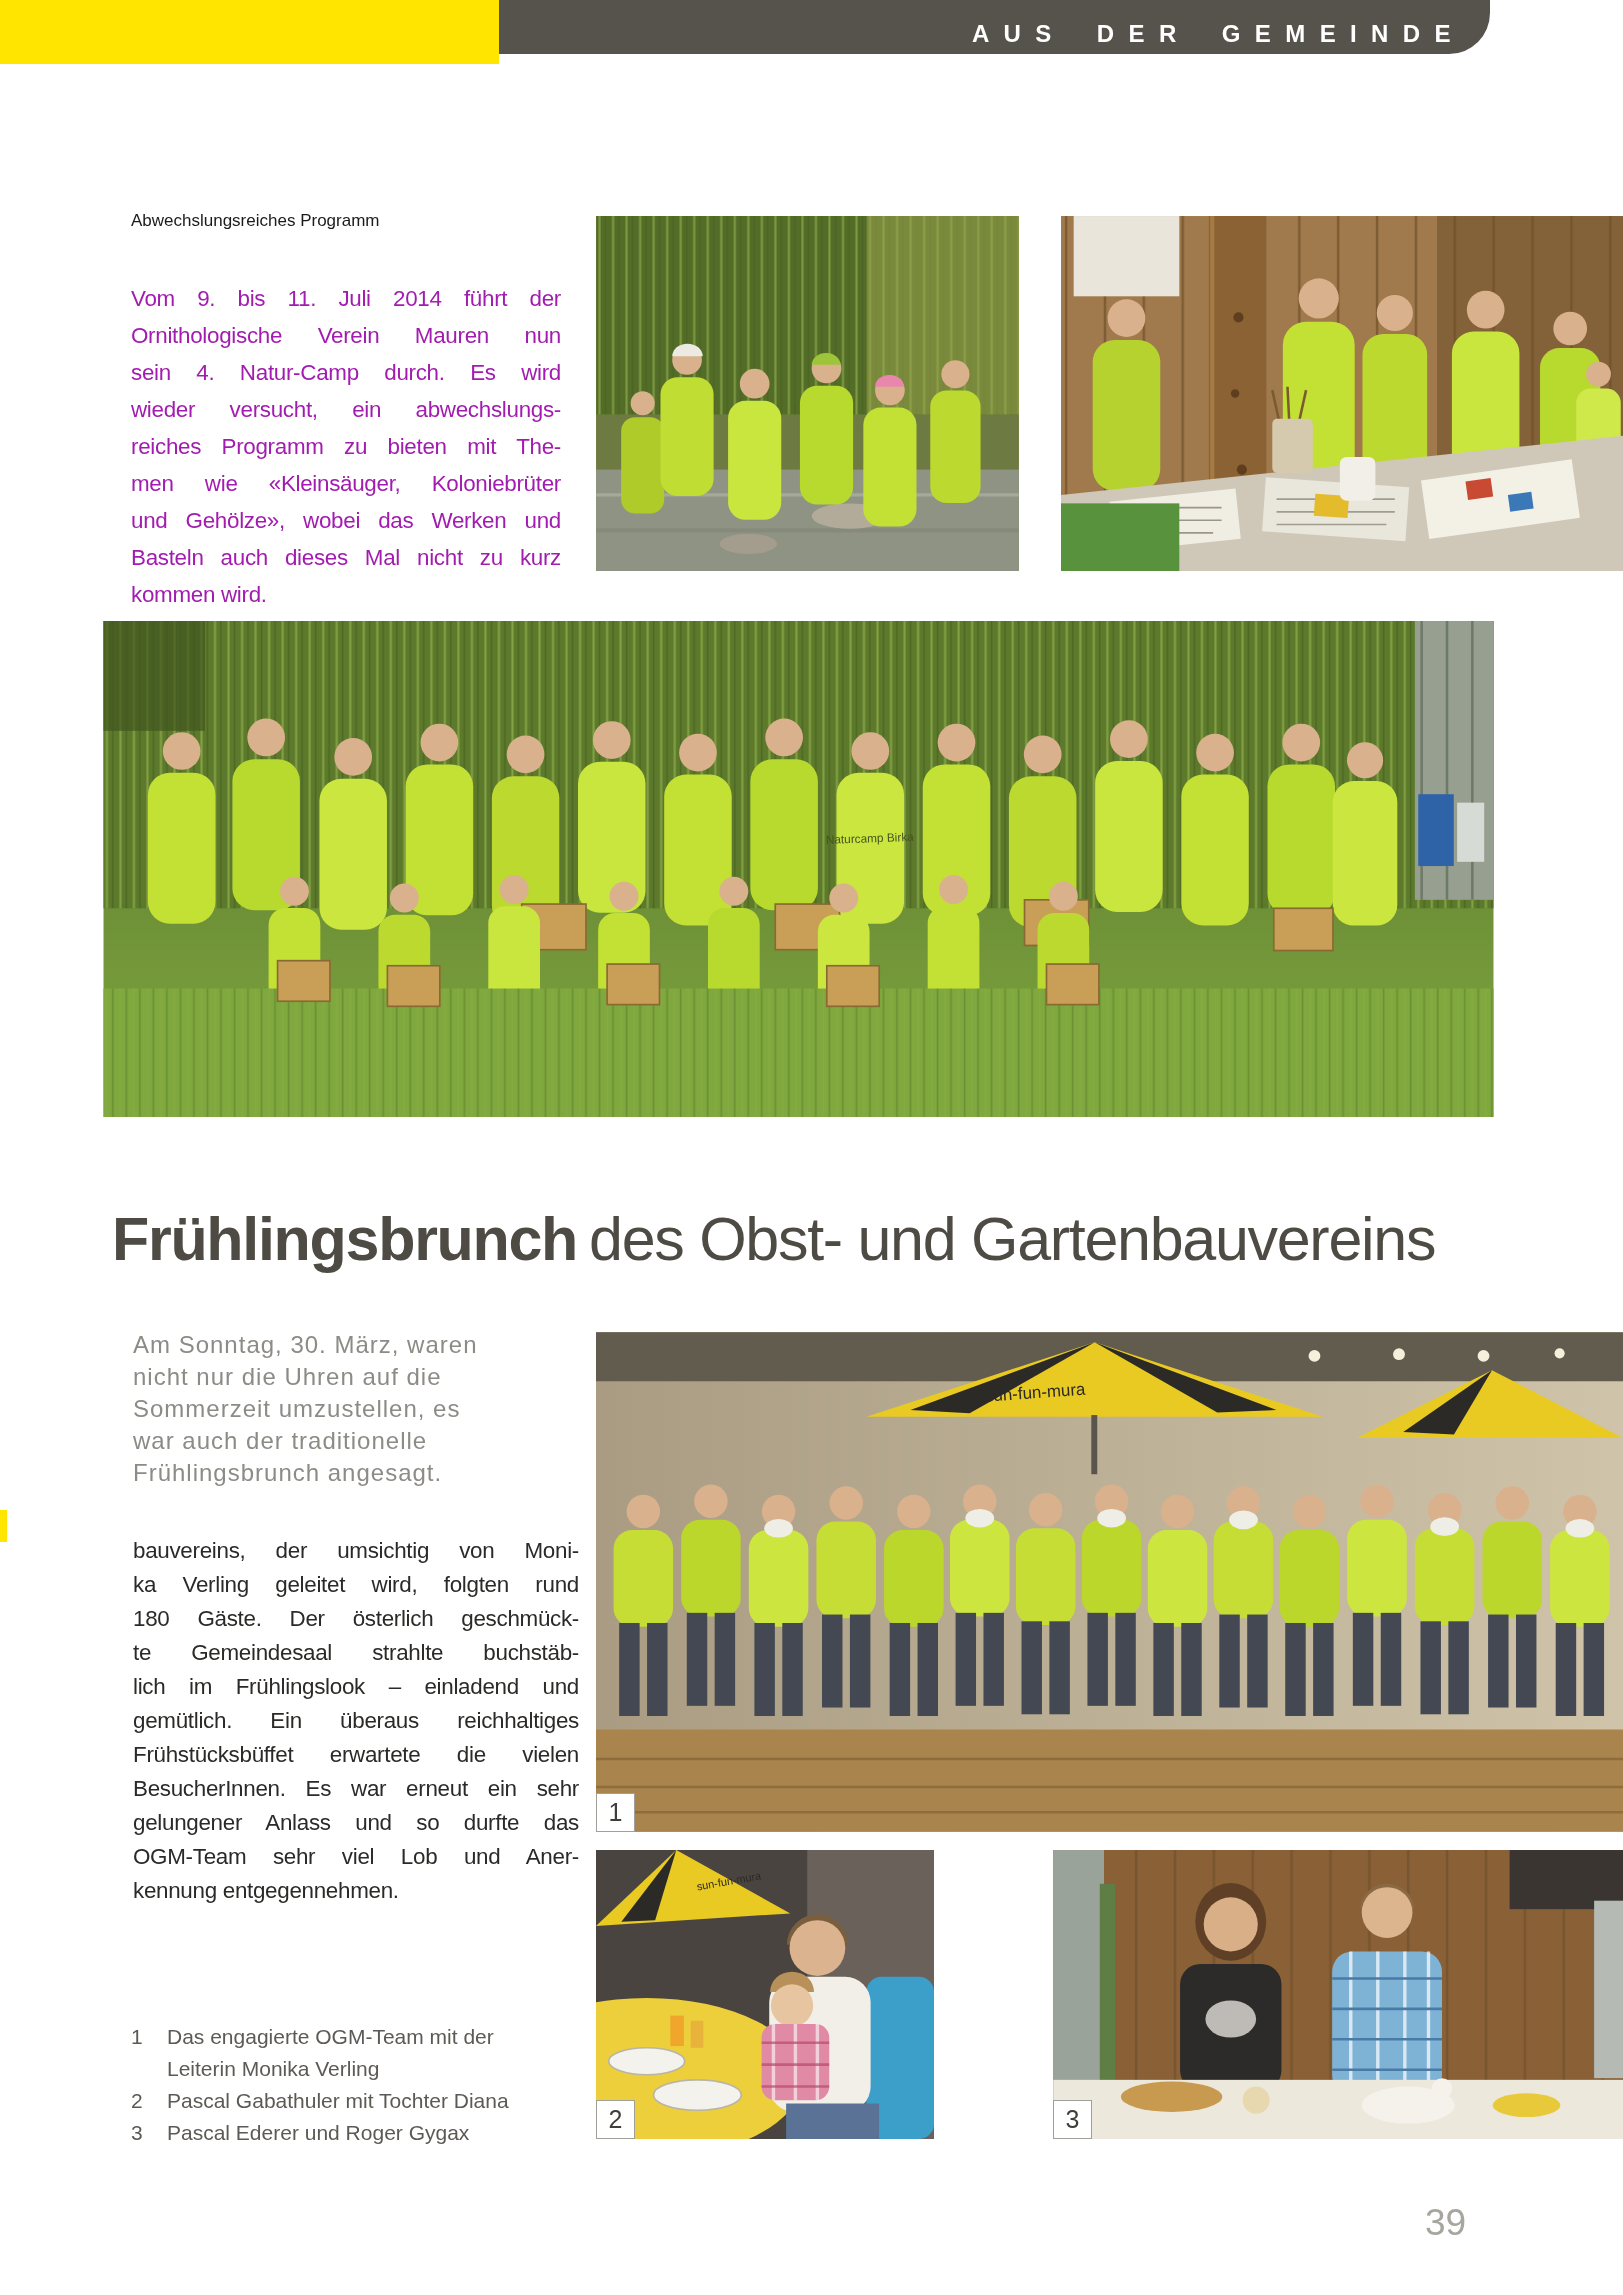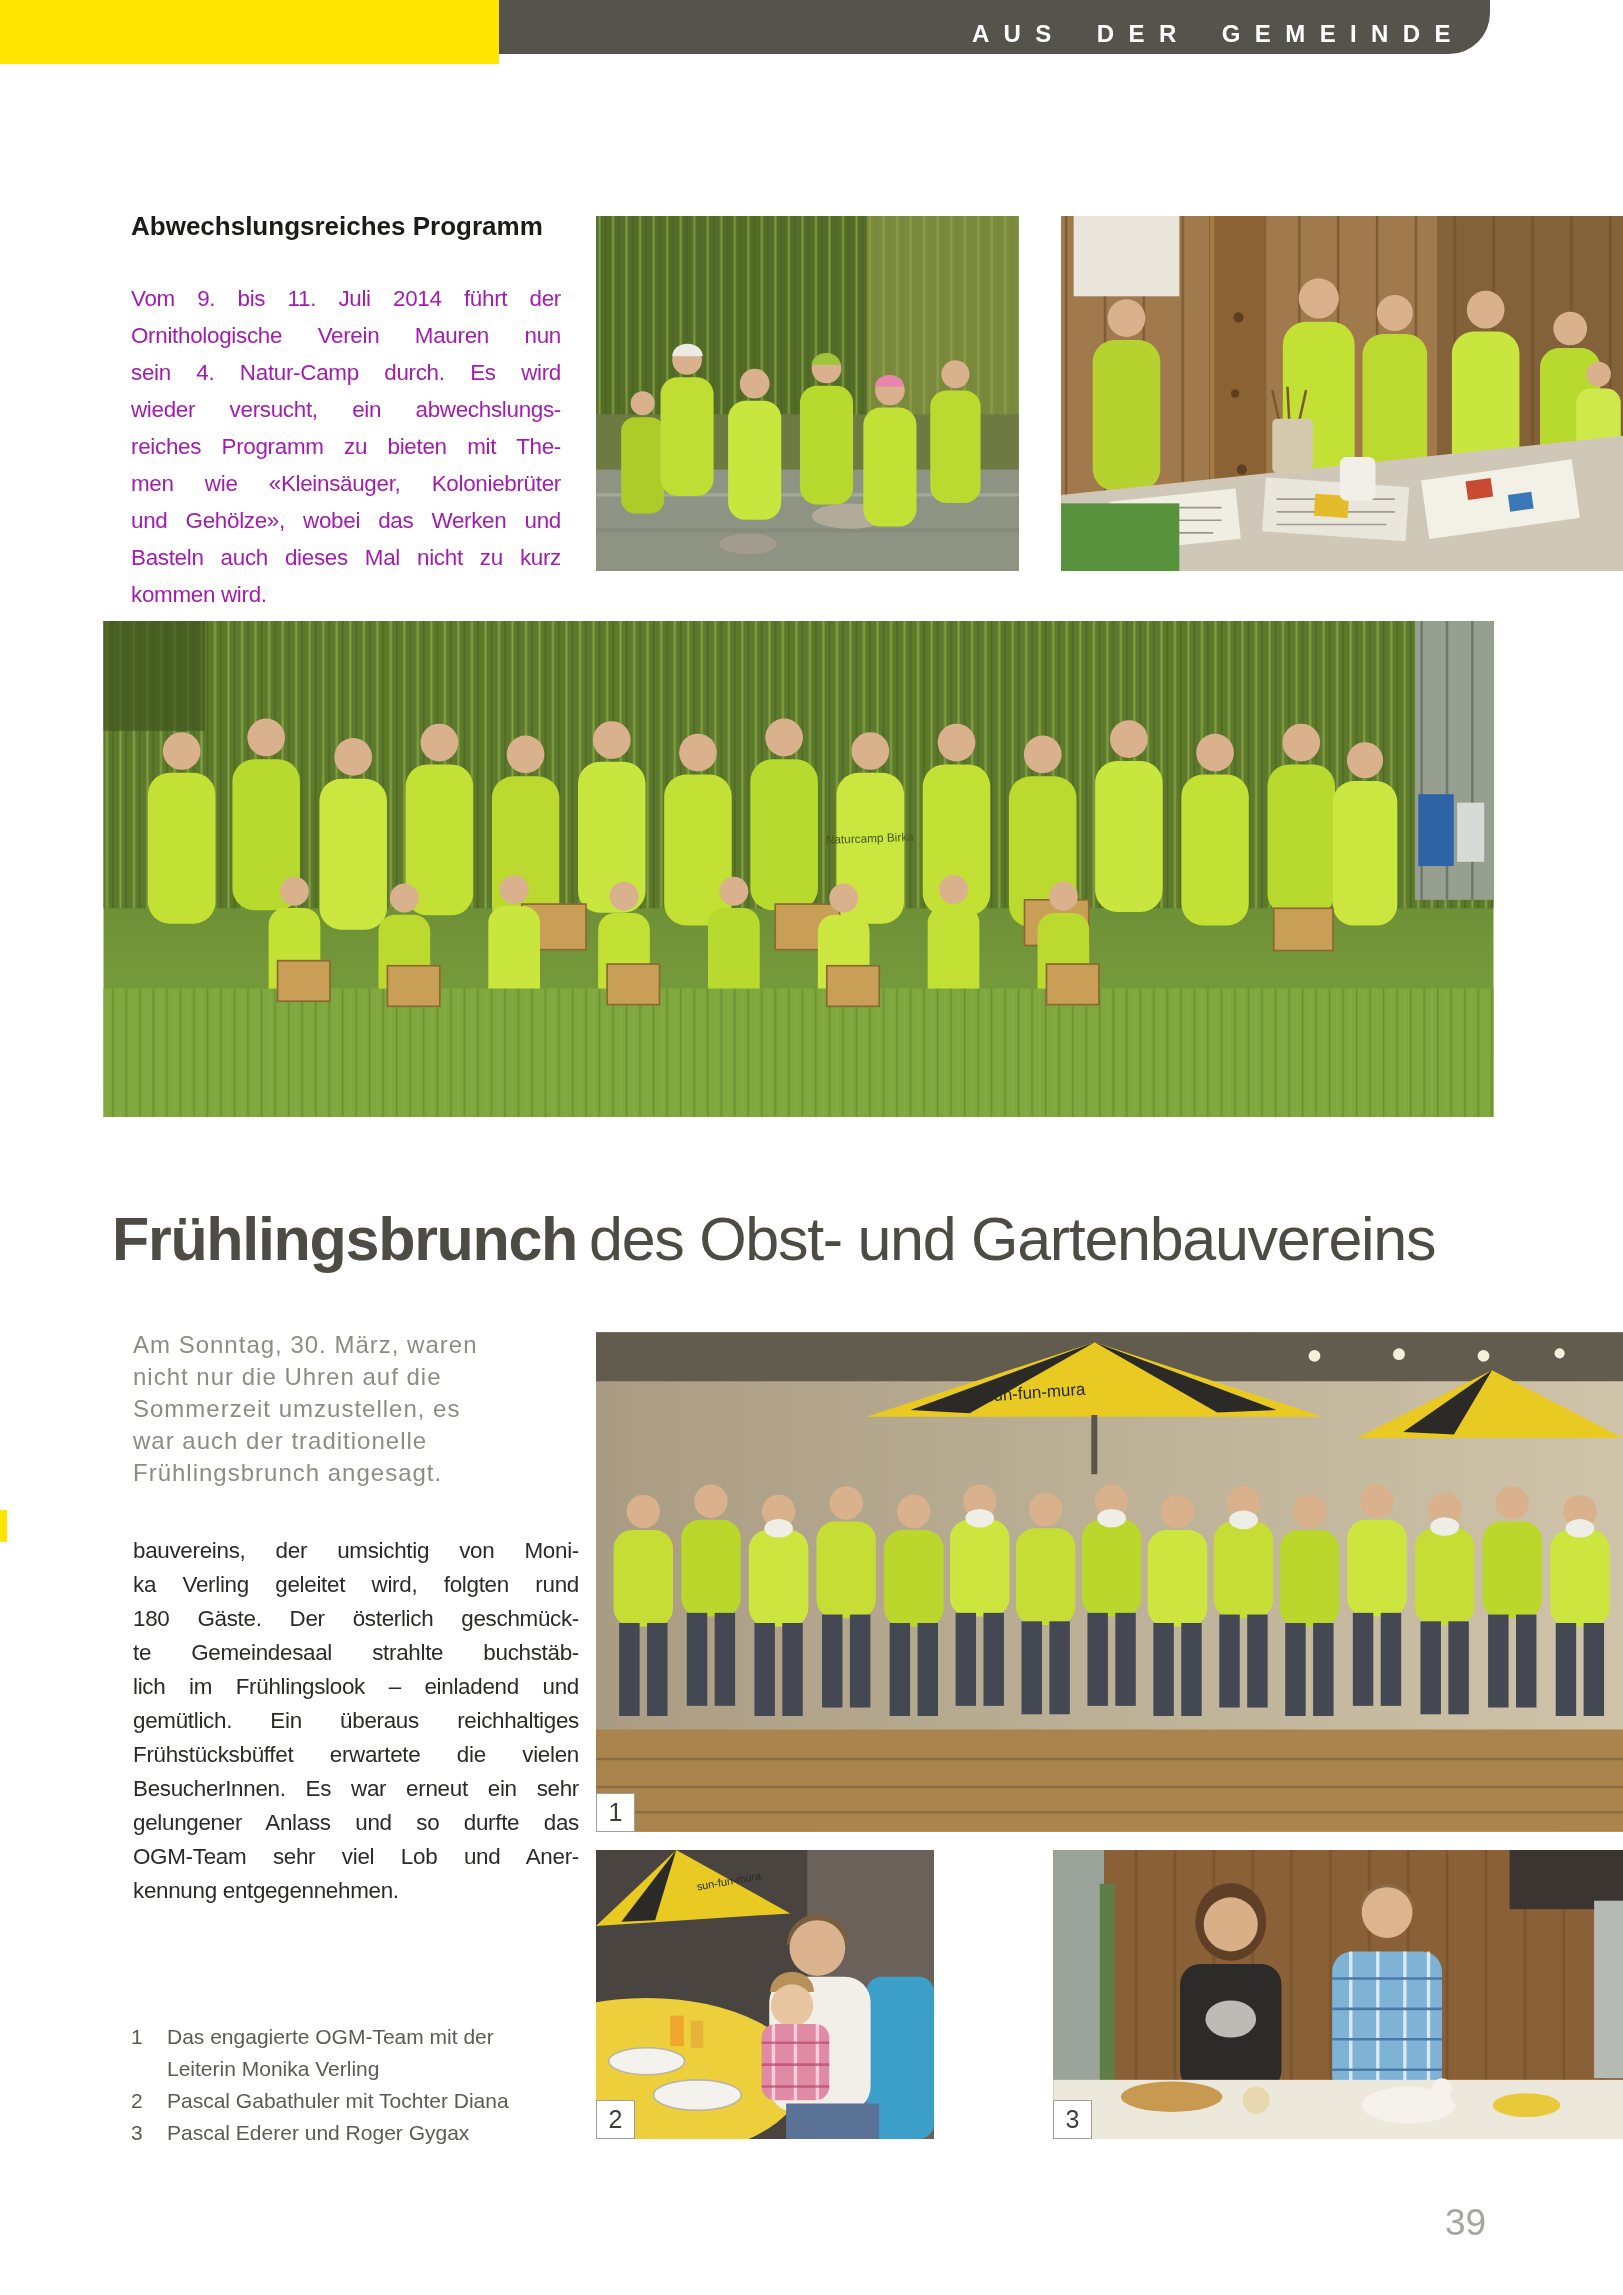--- a/index.html
+++ b/index.html
@@ -9,21 +9,21 @@
 
   
   .accent-yellow{position:absolute;left:0;top:0;width:499px;height:64px;background:#ffe500;}
   .header-bar{position:absolute;left:499px;top:0;width:991px;height:54px;background:#55534b;
               border-bottom-right-radius:41px;display:flex;align-items:flex-end;justify-content:flex-end;
               padding:0 25px 6px 4px;box-sizing:border-box;}
   .header-title{color:#ffffff;font-size:24px;font-weight:bold;letter-spacing:14.4px;word-spacing:10px;white-space:nowrap;}
   .edge-mark{position:absolute;left:0;top:1510px;width:6.8px;height:32px;background:#ffe500;}
 
   
-  .s1-heading{position:absolute;left:131px;top:211px;margin:0;font-size:26px;font-weight:bold;color:#1b1b19;}
+  .s1-heading{position:absolute;left:131px;top:211px;margin:0;font-size:17px;font-weight:normal;color:#1b1b19;}
   .s1-body{position:absolute;left:131px;top:280px;width:430px;font-size:22.4px;line-height:37px;
            color:#a21caf;letter-spacing:-0.3px;}
   .jline{text-align:justify;text-align-last:justify;}
   .jlast{text-align-last:left;}
 
   
   .headline{position:absolute;left:112px;top:1204px;font-size:61px;letter-spacing:-1.3px;color:#4d4b44;white-space:nowrap;}
   .hl-bold{font-weight:bold;}
   .hl-rest{font-weight:400;margin-left:12px;}
 
@@ -43,21 +43,21 @@
   .photoA{left:596px;top:216px;width:423px;height:355px;}
   .photoB{left:1061px;top:216px;width:562px;height:355px;}
   .photoG{left:103px;top:621px;width:1391px;height:496px;}
   .photo1{left:596px;top:1332px;width:1027px;height:500px;}
   .photo2{left:596px;top:1850px;width:338px;height:289px;}
   .photo3{left:1053px;top:1850px;width:571px;height:289px;}
   .photo-num{position:absolute;left:0;bottom:0;width:39px;height:39px;background:#ffffff;
              border:1.7px solid #a09f9a;box-sizing:border-box;display:flex;align-items:center;
              justify-content:center;font-size:25px;color:#3f3e3a;}
 
-  .page-number{position:absolute;left:1425px;top:2202px;font-size:37px;color:#a6a59e;margin-left:20px;}
+  .page-number{position:absolute;left:1425px;top:2202px;font-size:37px;color:#a6a59e;}
   .defs-svg{position:absolute;width:0;height:0;}
 </style>
 </head>
 <body>
 
 <div class="page">
 
   <svg class="defs-svg" aria-hidden="true">
     <defs>
       <linearGradient id="gGrass" x1="0" y1="0" x2="0" y2="1">

